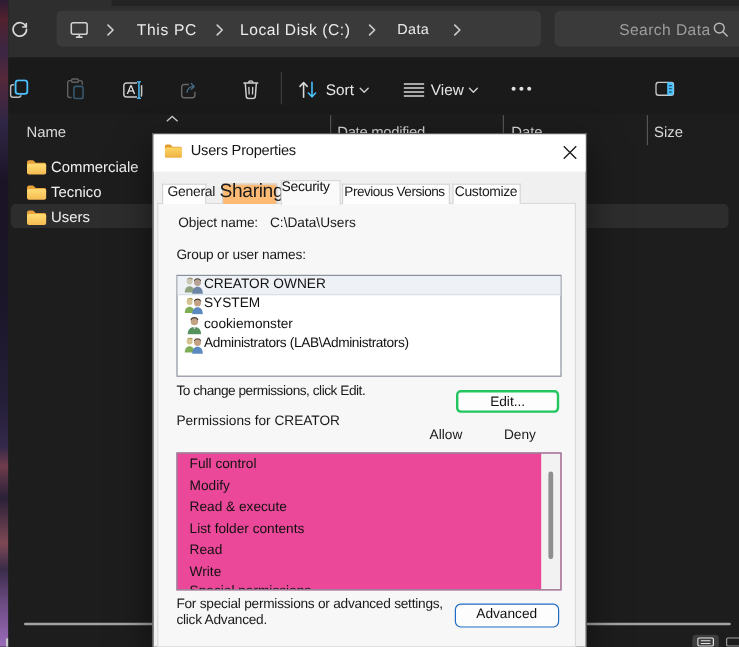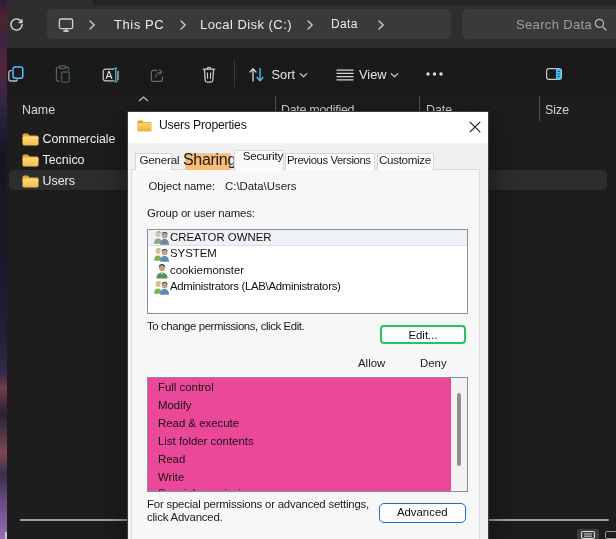--- a/index.html
+++ b/index.html
@@ -184,21 +184,21 @@
   <svg class="abs" style="left:468.5px;top:120.5px" width="12" height="12" viewBox="0 0 12 12">
     <path d="M0.8 0.8 L11.2 11.2 M11.2 0.8 L0.8 11.2" stroke="#1c1c1c" stroke-width="1.15"></path>
   </svg>
 
   <div class="abs" style="left:131px;top:169px;width:349px;height:370px;background:#f7f7f8;border:1px solid #dadada;border-bottom:none;"></div>
 
   <div class="abs txt" style="left:135px;top:153px;width:37px;height:17px;background:#fefefe;border:1px solid #d4d4d4;border-bottom:none;font-size:11.6px;letter-spacing:-0.2px;color:#1b1b1b;text-align:center;line-height:12.5px;text-indent:3.5px;">General</div>
   <div class="abs txt" style="left:184.5px;top:153px;width:46.5px;height:17px;background:#fdba74;border:1px solid #d4d4d4;border-bottom:none;font-size:16px;letter-spacing:-0.3px;color:#1b1b1b;text-align:center;line-height:12.5px;text-indent:-2.5px;">Sharing</div>
   <div class="abs txt" style="left:285px;top:153px;width:90px;height:17px;background:#fefefe;border:1px solid #d4d4d4;border-bottom:none;font-size:11.3px;letter-spacing:-0.4px;color:#1b1b1b;text-align:center;line-height:12.5px;text-indent:-2.5px;">Previous Versions</div>
   <div class="abs txt" style="left:377px;top:153px;width:57px;height:17px;background:#fefefe;border:1px solid #d4d4d4;border-bottom:none;font-size:11.6px;letter-spacing:-0.3px;color:#1b1b1b;text-align:center;line-height:12.5px;text-indent:-1px;">Customize</div>
-  <div class="abs txt" style="left:233.5px;top:150px;width:50.5px;height:20.5px;background:#fafafa;border:1px solid #dadada;border-bottom:none;font-size:11.6px;letter-spacing:-0.2px;color:#111;text-align:right;line-height:9.5px;z-index:3;">Security</div>
+  <div class="abs txt" style="left:233.5px;top:150px;width:50.5px;height:20.5px;background:#fafafa;border:1px solid #dadada;border-bottom:none;font-size:11.6px;letter-spacing:-0.2px;color:#111;text-align:left;line-height:9.5px;z-index:3;">Security</div>
 
   <div class="abs txt" style="left:148.5px;top:179.5px;font-size:11.4px;letter-spacing:-0.1px;color:#1a1a1a;">Object name:</div>
   <div class="abs txt" style="left:225px;top:179.5px;font-size:11.4px;color:#1a1a1a;">C:\Data\Users</div>
 
   <div class="abs txt" style="left:147px;top:206.5px;font-size:11.4px;letter-spacing:-0.15px;color:#1a1a1a;">Group or user names:</div>
 
   <div class="abs" style="left:147px;top:228.5px;width:321px;height:85.5px;background:#fff;border:1px solid #8a909a;"></div>
   <div class="abs" style="left:148px;top:229.5px;width:319px;height:16.5px;background:#eef1f5;border-bottom:1px solid #d8e0ea;"></div>
 
   <svg class="abs" style="left:153px;top:231px;filter:saturate(0.55);" width="17" height="14" viewBox="0 0 17 14">
@@ -233,20 +233,21 @@
   </svg>
 
   <div class="abs txt" style="left:170px;top:230.5px;font-size:11.4px;color:#111;">CREATOR OWNER</div>
   <div class="abs txt" style="left:170px;top:247px;font-size:11.4px;color:#111;">SYSTEM</div>
   <div class="abs txt" style="left:170px;top:264px;font-size:11.4px;color:#111;">cookiemonster</div>
   <div class="abs txt" style="left:170px;top:280px;font-size:11.4px;letter-spacing:-0.3px;color:#111;">Administrators (LAB\Administrators)</div>
 
   <div class="abs txt" style="left:147px;top:319.5px;font-size:11.4px;letter-spacing:-0.4px;color:#1a1a1a;">To change permissions, click Edit.</div>
   <div class="abs" style="left:380px;top:324.5px;width:86px;height:19px;background:#fdfdfd;border:2px solid #22c55e;border-radius:4px;font-size:11.4px;color:#111;text-align:center;line-height:17px;">Edit...</div>
 
+  <div class="abs txt" style="left:147px;top:345px;font-size:11.4px;color:#1a1a1a;">Permissions for CREATOR</div>
   <div class="abs txt" style="left:147px;top:357.5px;font-size:11.4px;color:#1a1a1a;margin-top:36px;">OWNER</div>
   <div class="abs txt" style="left:358px;top:357px;font-size:11.4px;color:#1a1a1a;">Allow</div>
   <div class="abs txt" style="left:420px;top:357px;font-size:11.4px;color:#1a1a1a;">Deny</div>
 
   <div class="abs" style="left:147px;top:377px;width:321px;height:115px;background:#ec4899;border:1px solid #8a909a;overflow:hidden;">
     <div class="txt" style="position:absolute;left:10px;top:3px;font-size:11.4px;color:#111;">Full control</div>
     <div class="txt" style="position:absolute;left:10px;top:21px;font-size:11.4px;color:#111;">Modify</div>
     <div class="txt" style="position:absolute;left:10px;top:39px;font-size:11.4px;color:#111;">Read &amp; execute</div>
     <div class="txt" style="position:absolute;left:10px;top:57px;font-size:11.4px;color:#111;">List folder contents</div>
     <div class="txt" style="position:absolute;left:10px;top:75px;font-size:11.4px;color:#111;">Read</div>

